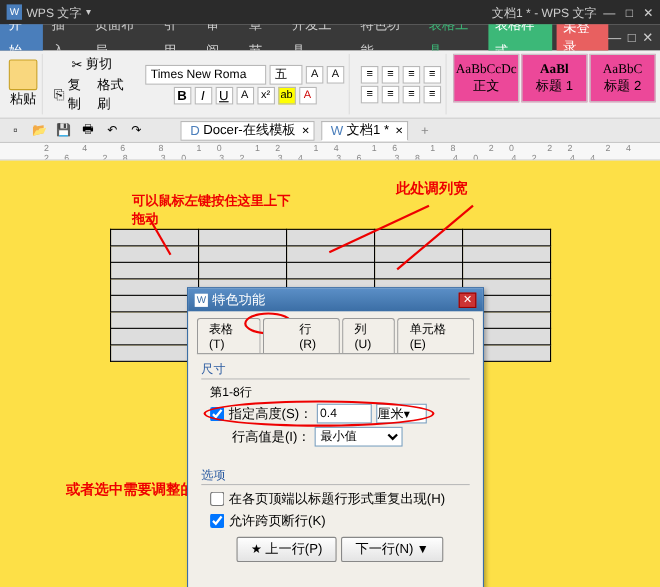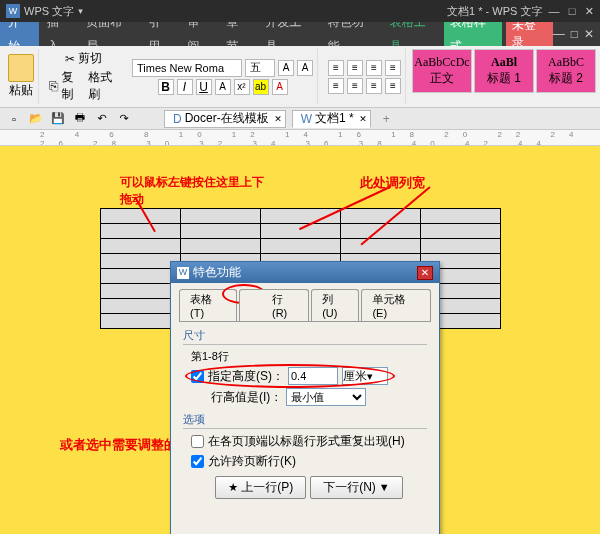--- a/index.html
+++ b/index.html
@@ -33,21 +33,21 @@
 .tab { background: #fff; border: 1px solid #b8b8b8; padding: 0 16px 0 8px; font-size: 11px; height: 18px; display: inline-flex; align-items: center; position: relative; }
 .tab.active { border-bottom-color: #fff; }
 .tab .x { position: absolute; right: 3px; font-size: 9px; }
 
 .ruler { height: 16px; background: #f7f7f7; border-bottom: 1px solid #ccc; font-size: 8px; color: #888; padding-left: 40px; letter-spacing: 14px; overflow: hidden;}
 
 .canvas { position: relative; background: #fde047; height: 388px; padding: 20px 30px; }
 
 .annot { color: #e00; font-weight: bold; font-size: 13px; position: absolute; }
 .a1 { top: 28px; left: 120px; }
-.a2 { top: 28px; left: 360px; }
+.a2 { top: 16px; left: 360px; }
 .a3 { top: 290px; left: 60px; }
 
 .tbl { position: absolute; top: 62px; left: 100px; border-collapse: collapse; }
 .tbl td { border: 1px solid #000; width: 80px; height: 15px; background: #ddd; }
 
 .redline { position: absolute; border-top: 2px solid #e00; transform-origin: left center; }
 
 .dlg { position: absolute; top: 115px; left: 170px; width: 270px; background: #f2efe9; border: 1px solid #3b6ea5; box-shadow: 2px 2px 4px rgba(0,0,0,.3); }
 .dlg .hd { background: linear-gradient(#5b8fc7,#3b6ea5); color: #fff; padding: 2px 6px; font-size: 12px; display: flex; align-items: center; }
 .dlg .hd .x { margin-left: auto; width: 16px; height: 14px; background: #c33; color: #fff; text-align: center; font-size: 10px; border: 1px solid #900; line-height: 12px;}
@@ -282,21 +282,21 @@
         <input type="checkbox" checked="" style="">
         <span>指定高度(S)：</span>
         <input class="inp" style="width: 50px;" value="0.4">
         <span class="sel"><span>厘米</span>▾</span>
         <div class="redoval" style="top:-3px;left:-6px;width:210px;height:24px"></div>
       </div>
       <div class="frow" style="margin-left:28px">
         <span>行高值是(I)：</span>
         <select class="sel" style="width:80px"><option>最小值</option></select>
       </div>
-      <div class="secthdr" style="margin-top:6px">选项</div>
+      <div class="secthdr" style="margin-top:18px">选项</div>
       <div class="frow">
           <input type="checkbox" style="">
           <span>在各页顶端以标题行形式重复出现(H)</span>
         </div>
       <div class="frow">
           <input type="checkbox" checked="" style="">
           <span>允许跨页断行(K)</span>
         </div>
       <div class="frow" style="justify-content:center;margin-top:6px">
         <button class="btn">★ <span>上一行(P)</span></button>

